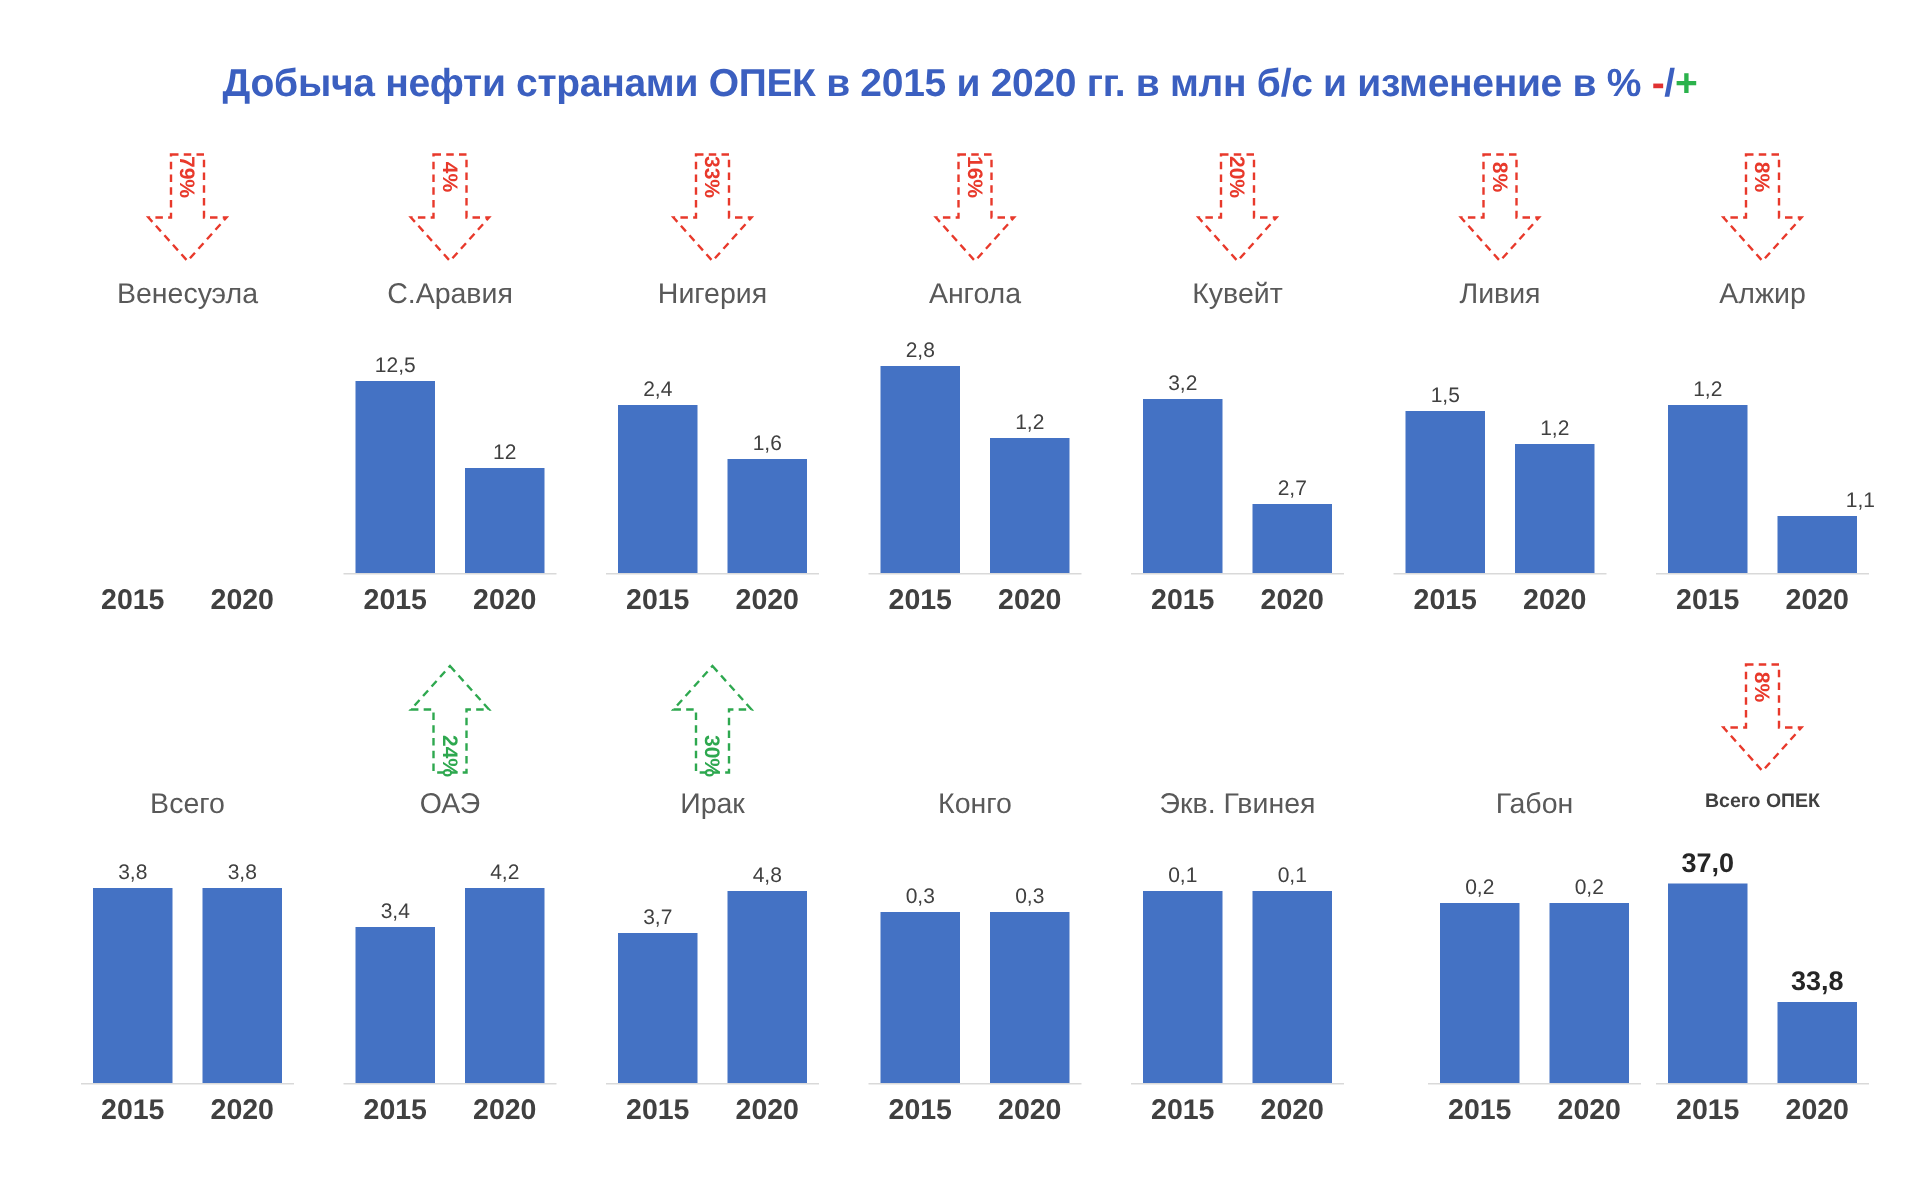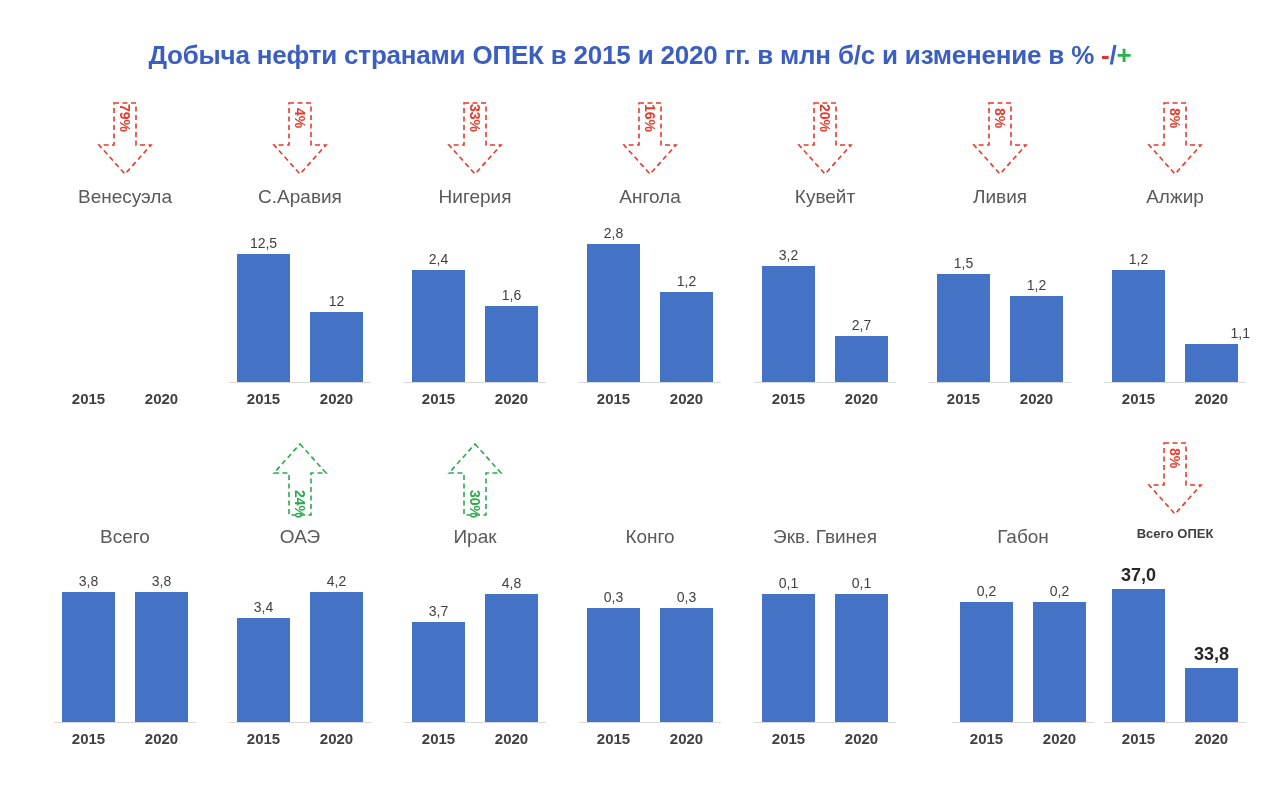--- a/index.html
+++ b/index.html
@@ -121,21 +121,21 @@
     position: absolute;
     left: 14px;
     top: 290px;
     width: 142px;
     height: 18px;
   }
   .year {
     position: absolute;
     width: 53px;
     text-align: center;
-    font-size: 15px;
+    font-size: 19px;
     font-weight: bold;
     color: #404040;
   }
   .year.y2015 { left: 8px; }
   .year.y2020 { left: 81px; }
 
   
   .watermark {
     position: absolute;
     right: 58px;

